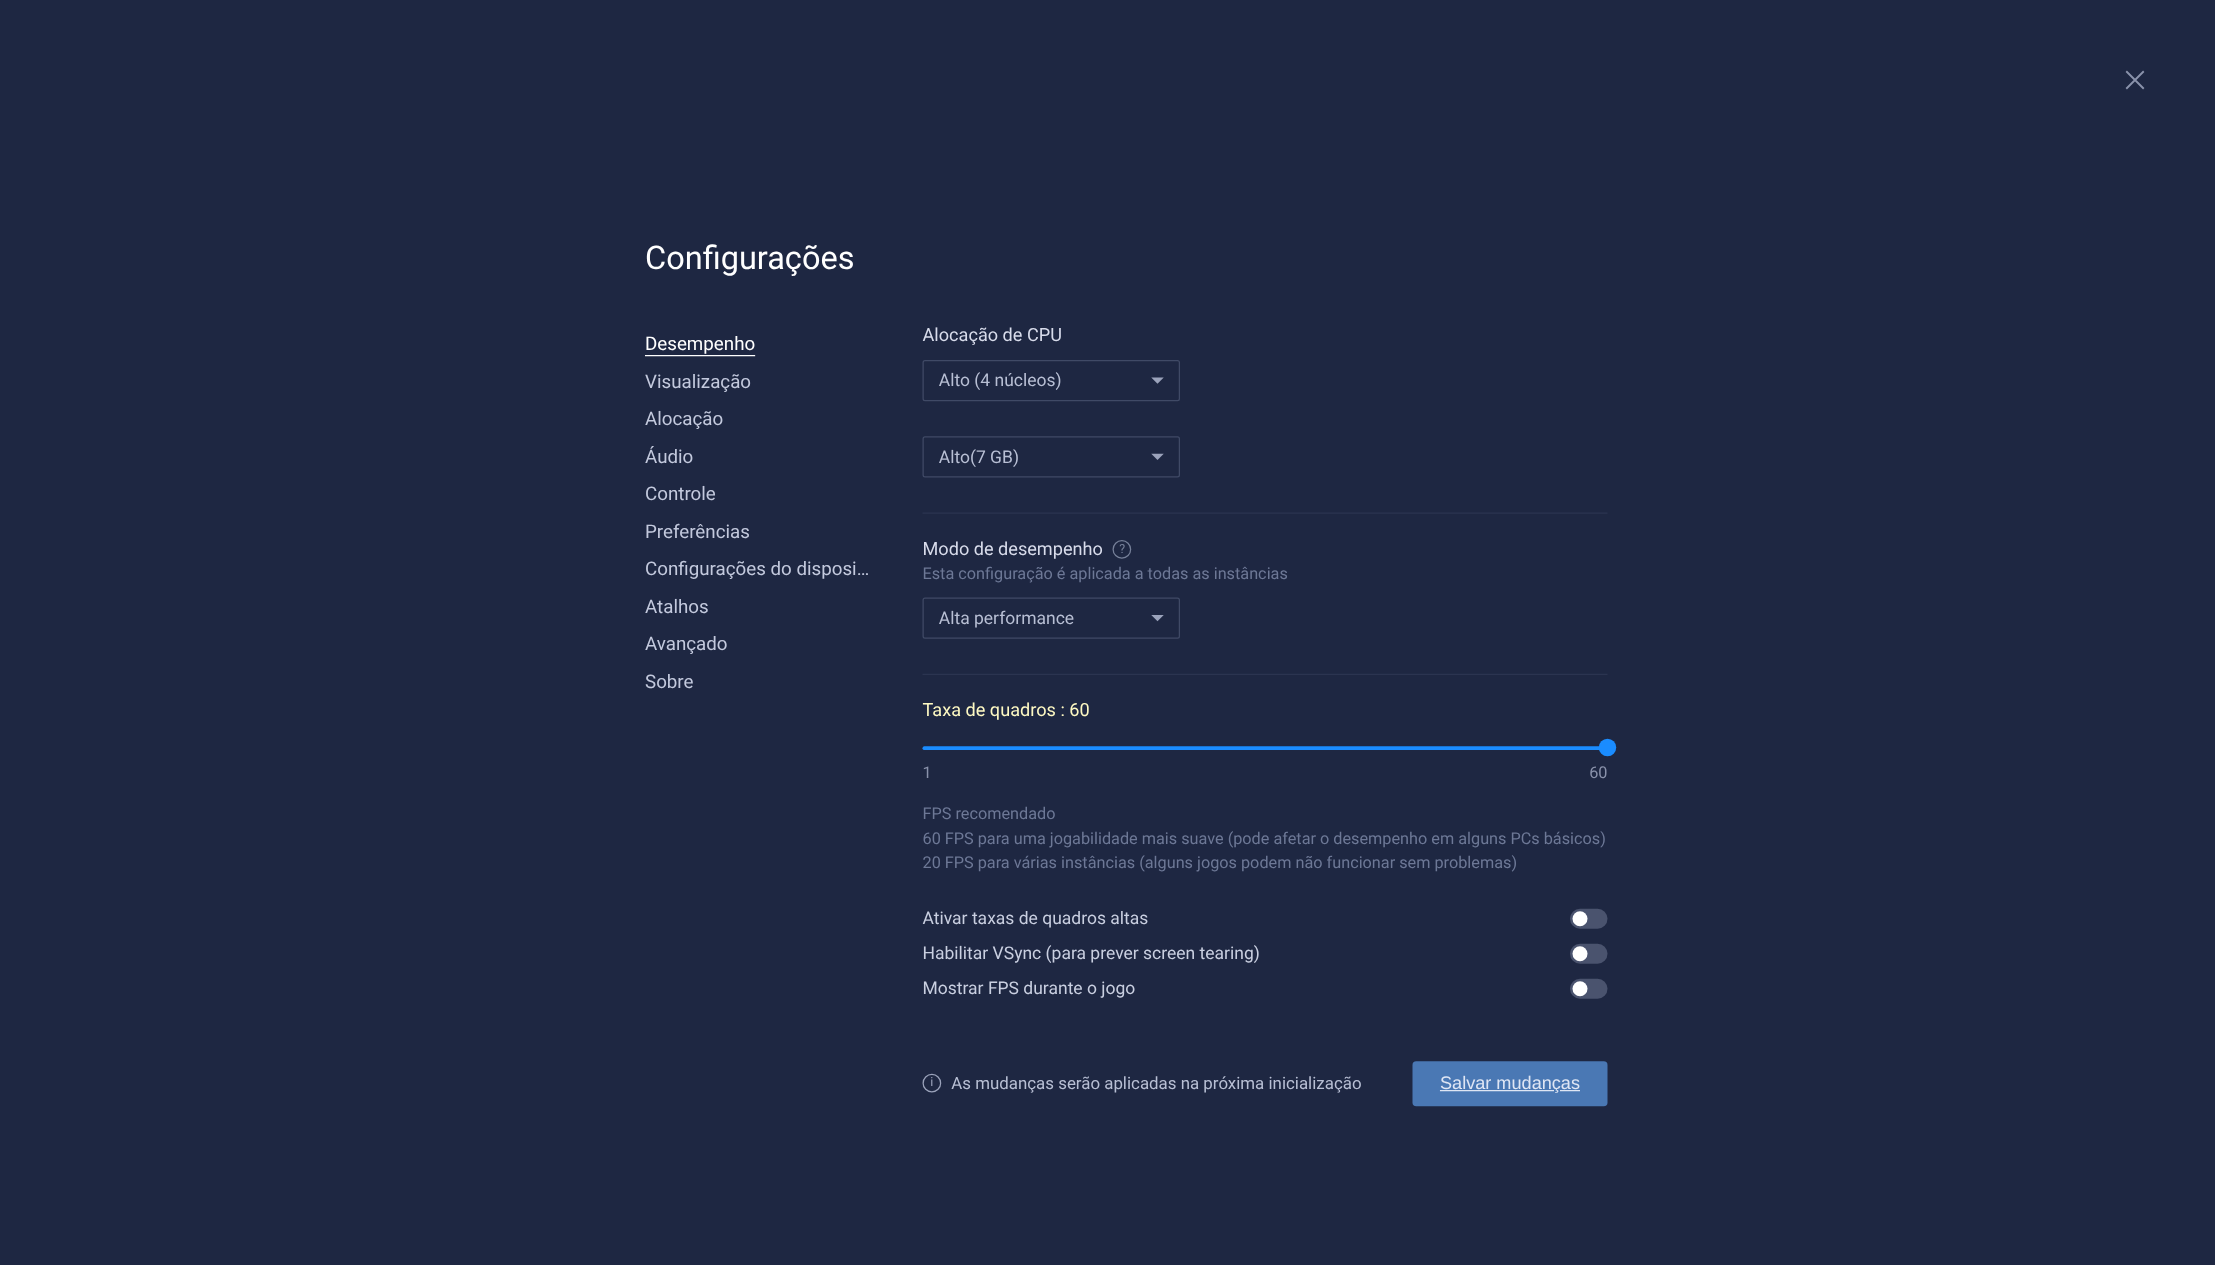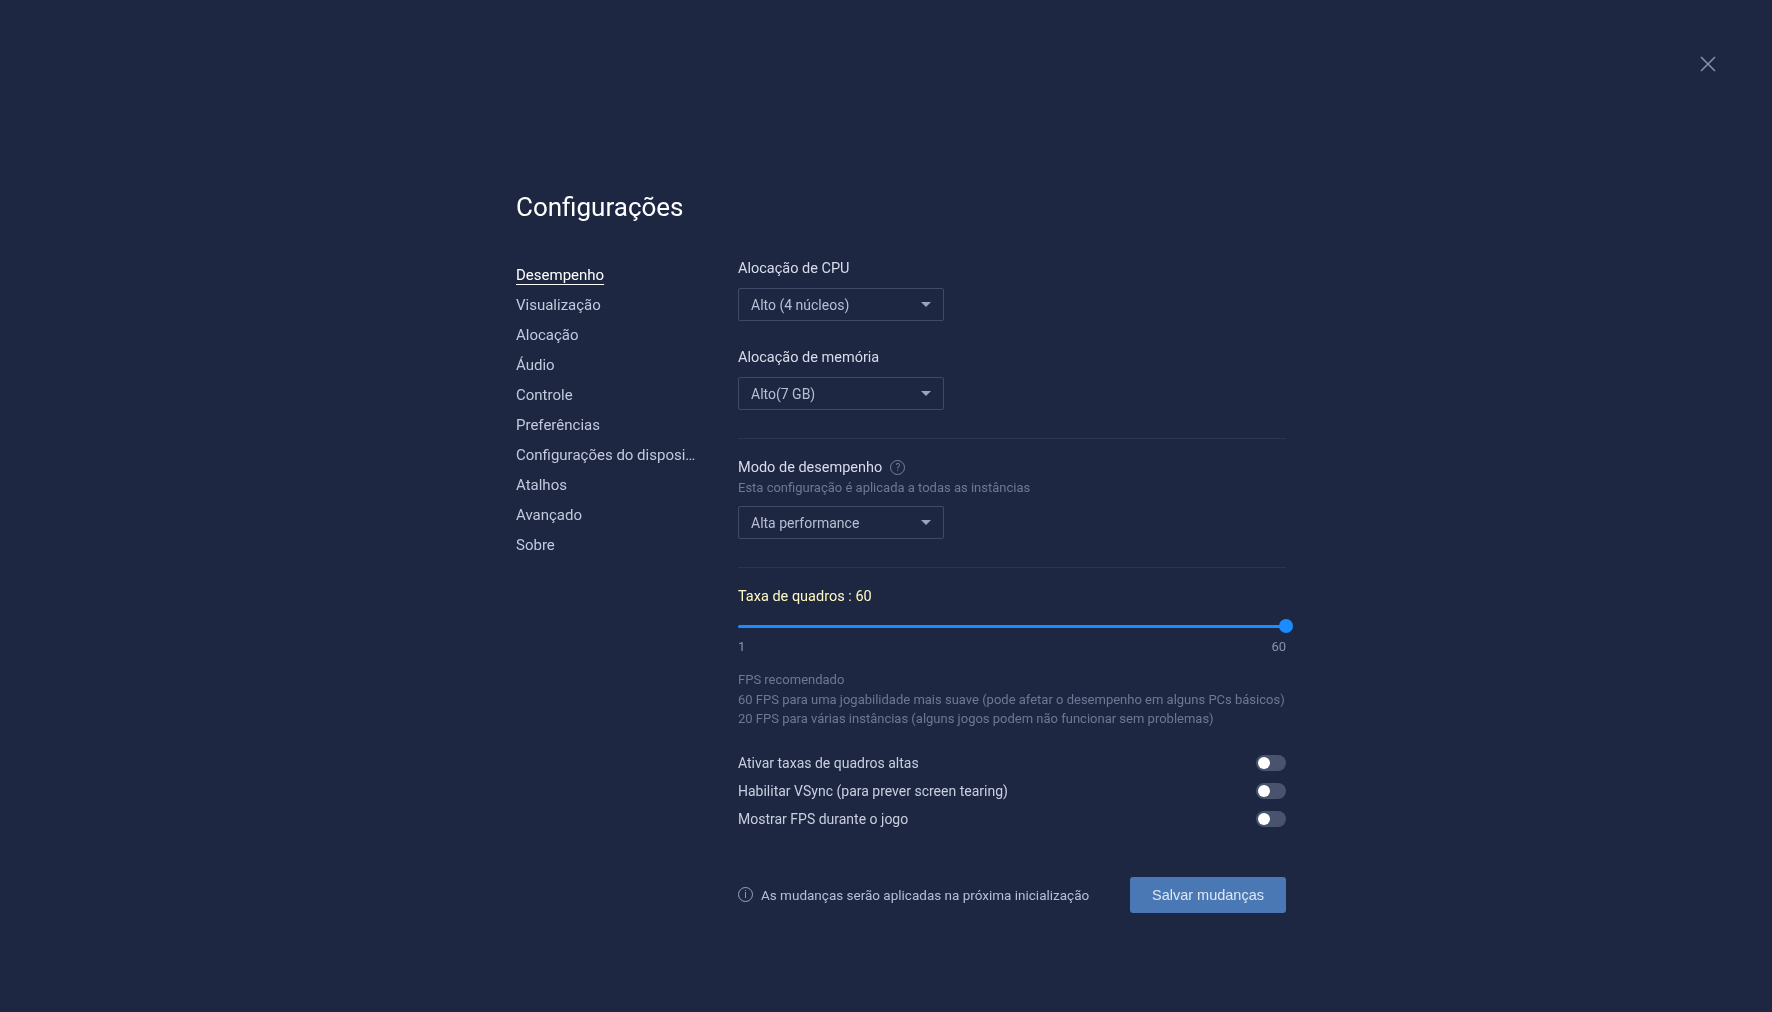--- a/index.html
+++ b/index.html
@@ -230,20 +230,21 @@
     font-style: normal;
   }
   .save-btn {
     background: #4a78b4;
     color: #dfe6f4;
     border: none;
     border-radius: 3px;
     padding: 10px 22px;
     font-size: 14.5px;
     cursor: pointer;
+    text-decoration: underline;
   }
 </style>
 </head>
 <body>
 
 <div class="close-btn">
   <svg width="18" height="18" viewBox="0 0 18 18" fill="none">
     <path d="M2 2 L16 16 M16 2 L2 16"></path>
   </svg>
 </div>
@@ -266,21 +267,20 @@
     </nav>
 
     <div class="main">
 
       <div class="section-label">Alocação de CPU</div>
       <div class="select">
         <span>Alto (4 núcleos)</span>
         <span class="caret"></span>
       </div>
 
-      <div class="section-label">Alocação de memória</div>
       <div class="select">
         <span>Alto(7 GB)</span>
         <span class="caret"></span>
       </div>
 
       <hr class="divider">
 
       <div class="section-label with-icon">
         <span>Modo de desempenho</span>
         <span class="help-icon">?</span>

